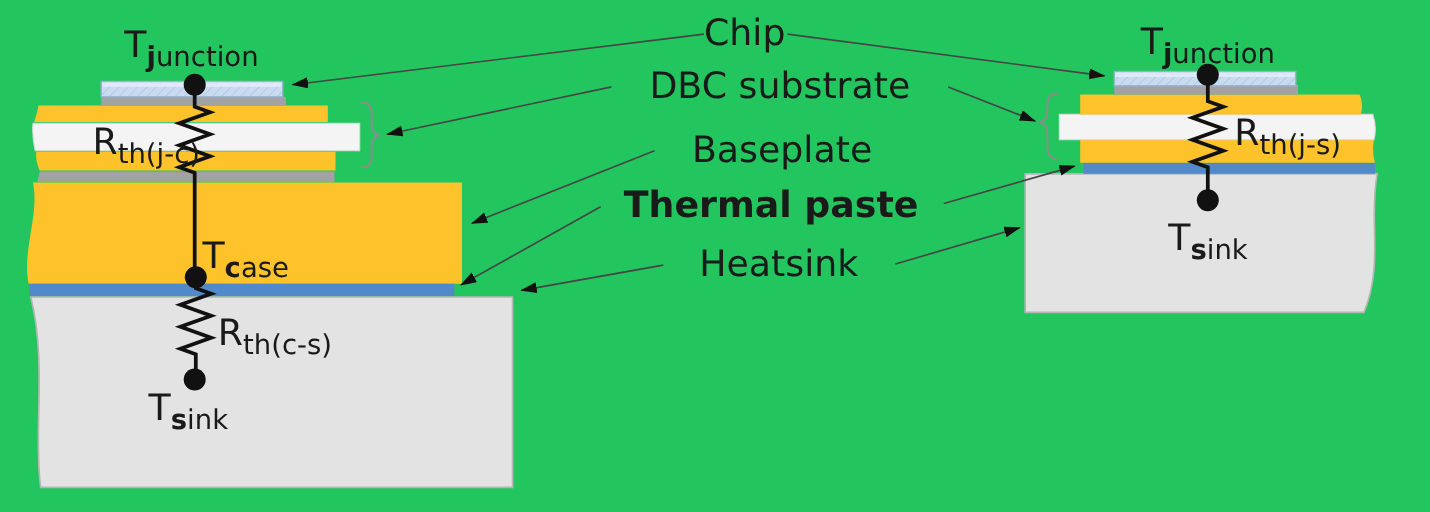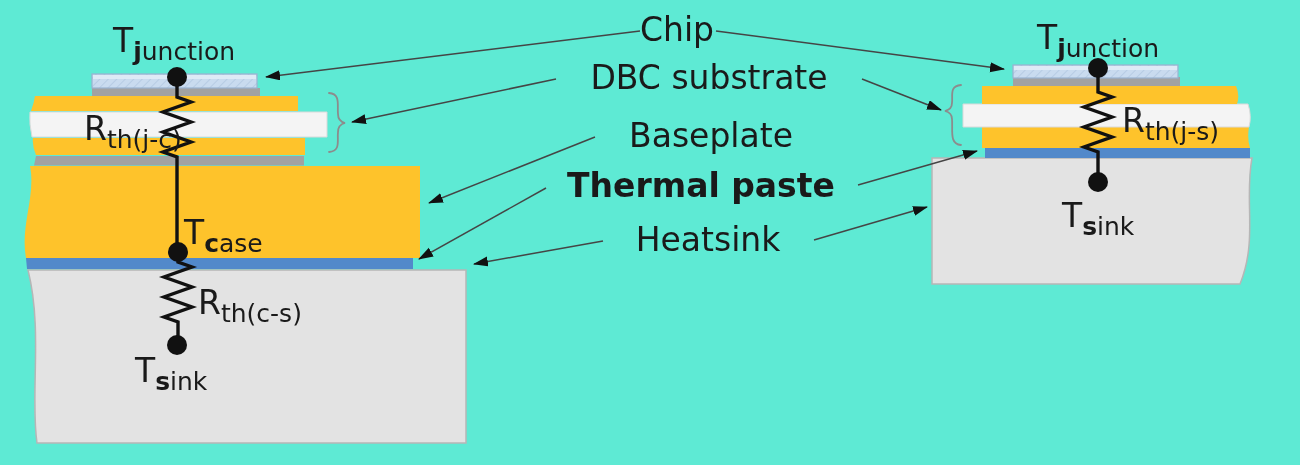--- a/index.html
+++ b/index.html
@@ -1,16 +1,16 @@
 <!DOCTYPE html>
 <html><head>
 <meta charset="utf-8">
 <style>
   html,body{margin:0;padding:0;background:#ffffff;}
-  .stage{position:relative;width:1300px;height:465px;background:#5eead4;overflow:hidden;}
+  .stage{position:relative;width:1300px;height:465px;background:#22c55e;overflow:hidden;}
   svg{display:block;font-family:"DejaVu Sans", sans-serif;}
   text{fill:#1a1a1a;}
   .main-label{font-size:33px;}
   .sub-label{font-size:25px;}
   .sub-bold{font-size:25px;font-weight:bold;}
   .center-label{font-size:33px;}
   .center-label-bold{font-size:33px;font-weight:bold;}
   .wire{stroke:#111111;stroke-width:3.4;fill:none;stroke-linejoin:miter;}
   .leader{stroke:#454545;stroke-width:1.5;fill:none;}
   .brace{stroke:#8c8c8c;stroke-width:1.8;fill:none;stroke-linecap:round;}

